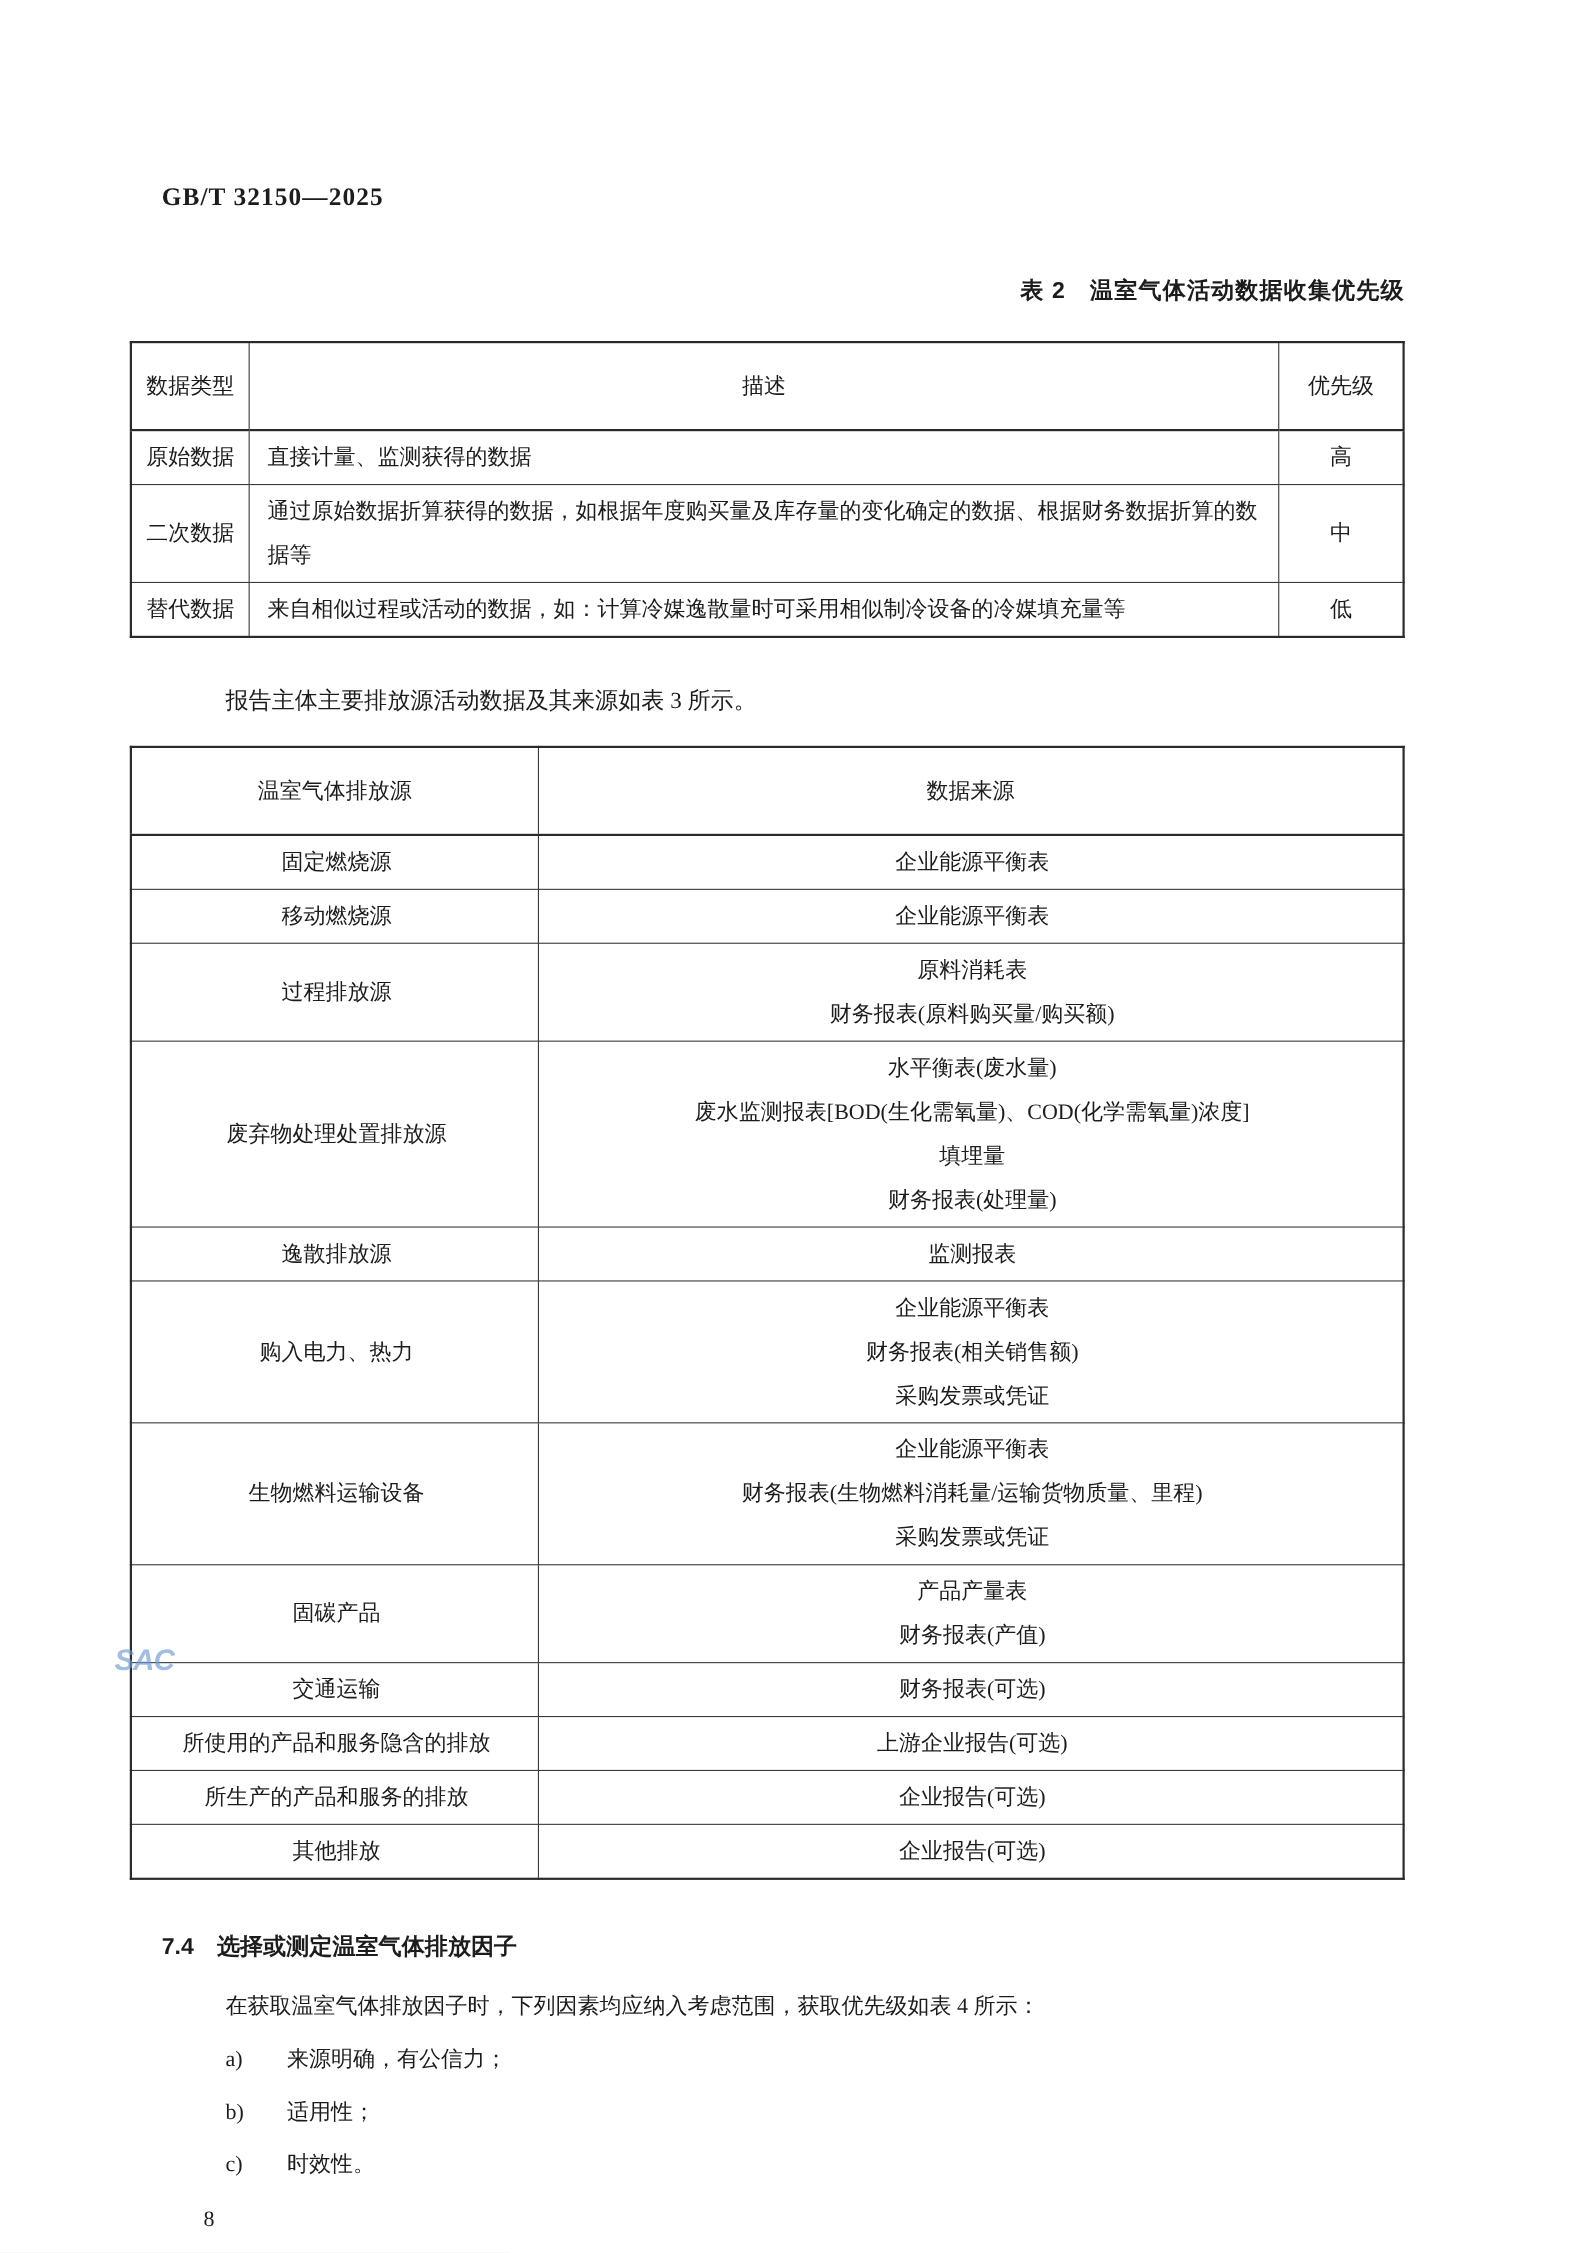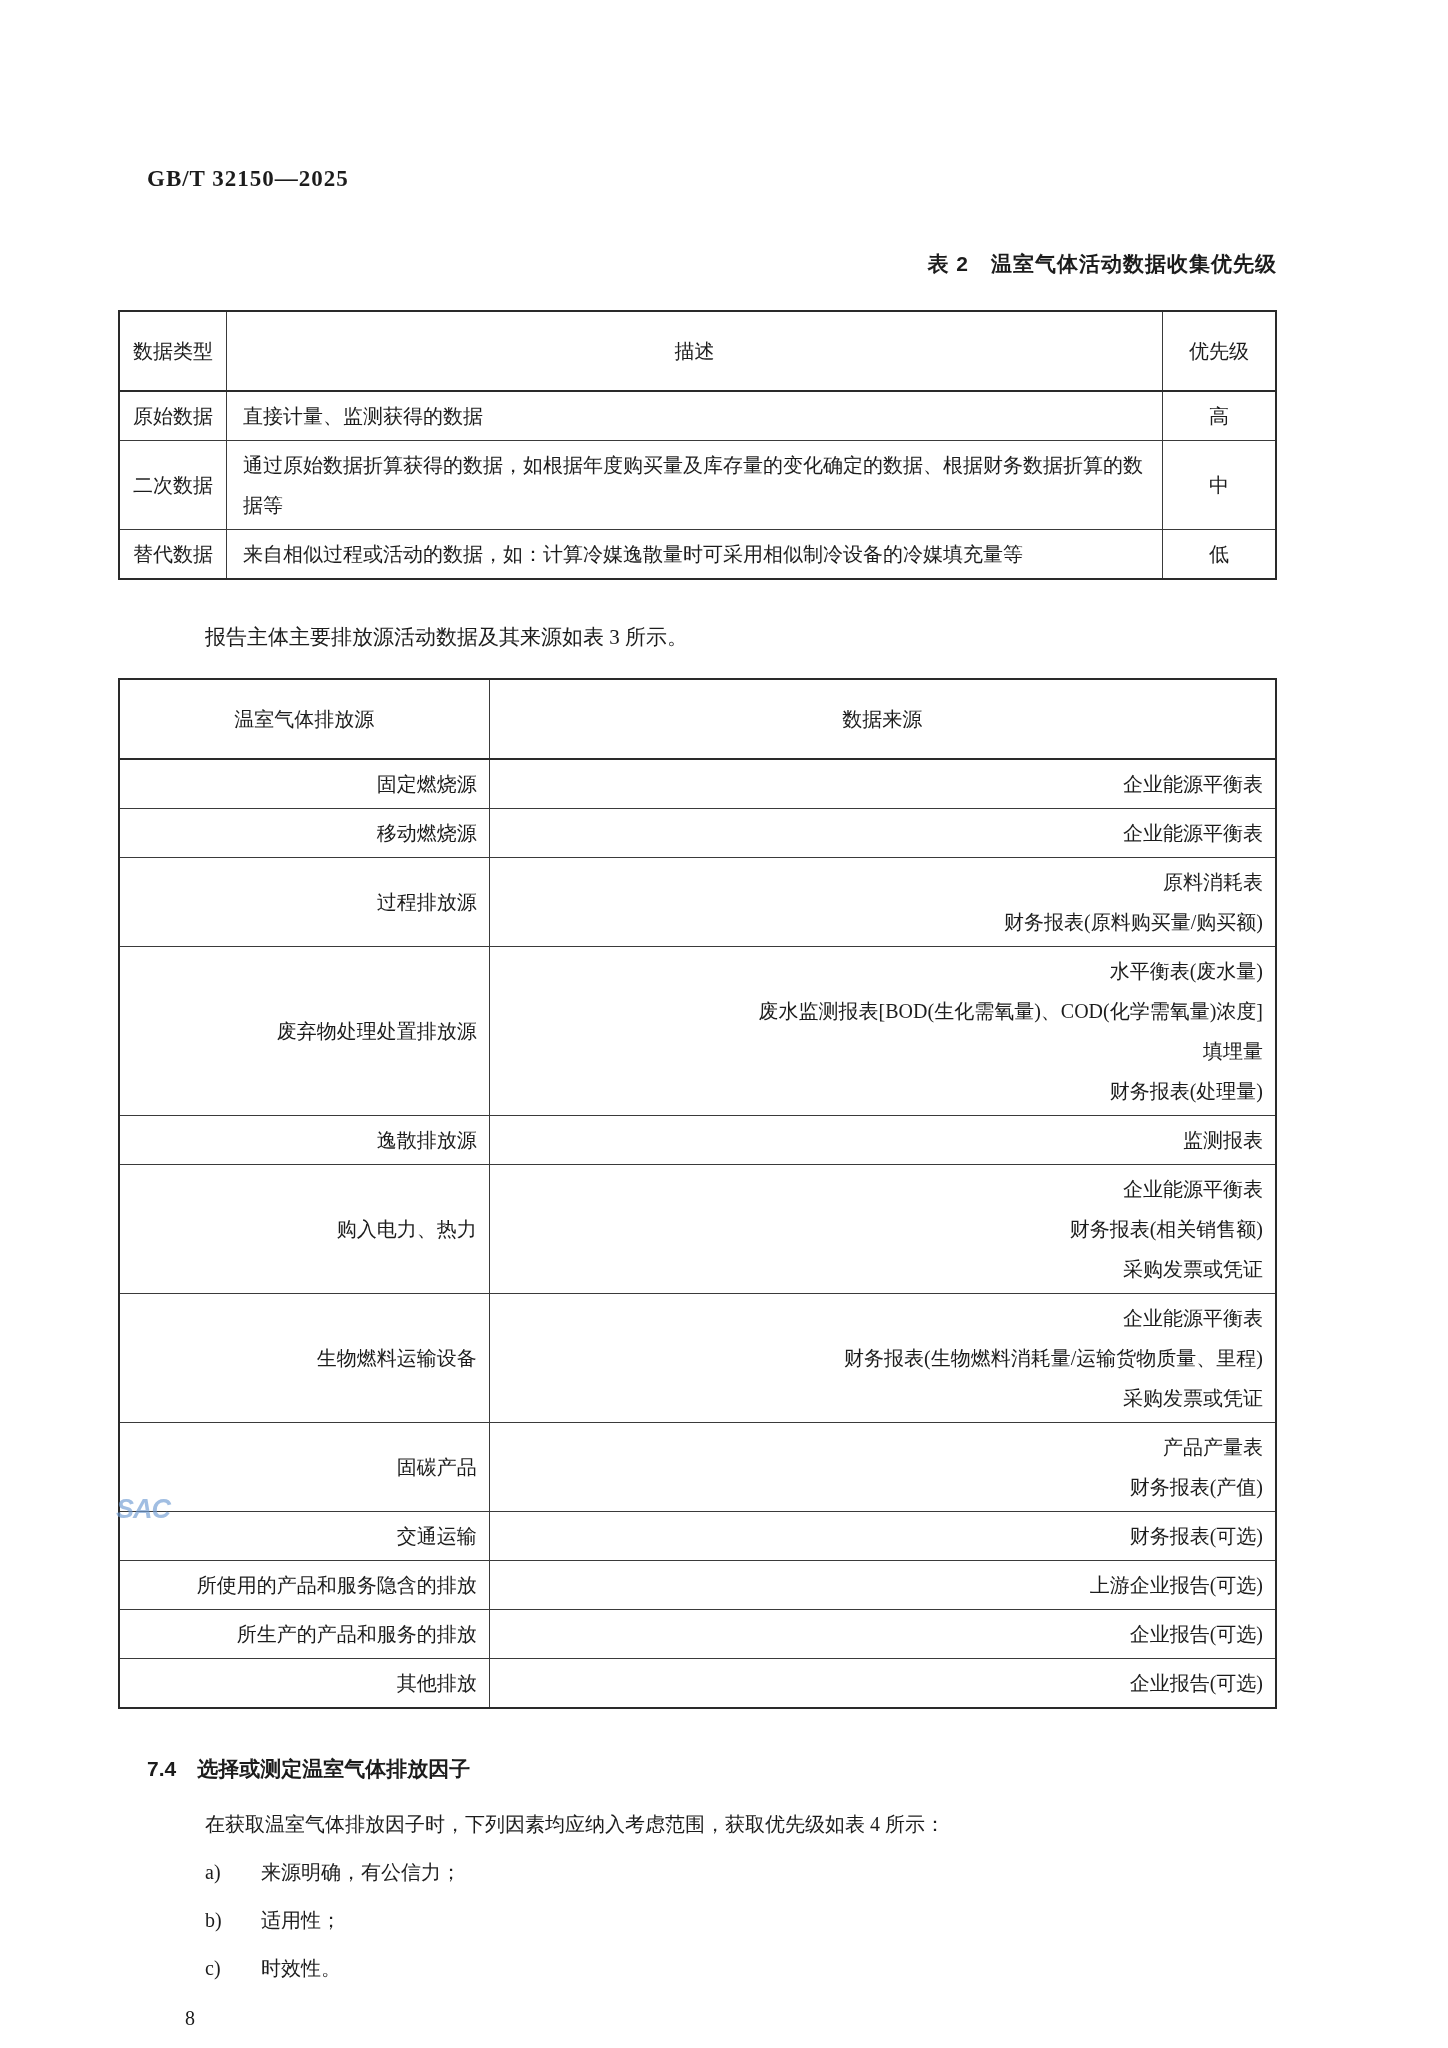--- a/index.html
+++ b/index.html
@@ -46,21 +46,21 @@
   }
   table{border:2px solid #2a2a2a;}
   thead th{
     border-bottom:2px solid #2a2a2a;
     text-align:center;
     line-height:38px;
     padding:20px 6px;
   }
   .line{line-height:40px;}
   .cell-center{text-align:center;border-radius:12px;}
-  .cell-left{text-align:right;padding-left:15px;}
+  .cell-left{text-align:center;padding-left:15px;}
   .desc-cell{padding-left:16px;padding-right:8px;}
   .para{
     margin:42px 0 0 29px;
     font-size:21px;
     line-height:30px;
     text-indent:58px;
   }
   .section-heading{
     margin:46px 0 0 29px;
     font-family:"Liberation Sans","DejaVu Sans",sans-serif;
@@ -80,21 +80,21 @@
     margin-top:18px;
     display:flex;
   }
   .list-marker{width:56px;flex:0 0 56px;}
   .page-number{
     margin:24px 0 0 67px;
     font-size:20px;
   }
   .watermark{
     position:absolute;
-    left:116px;top:1494px;
+    left:104px;top:1494px;
     font-family:"Liberation Sans","DejaVu Sans",sans-serif;
     font-weight:bold;
     font-style:italic;
     font-size:27px;
     color:rgba(110,155,210,0.65);
     letter-spacing:-1px;
     z-index:3;
   }
 </style>
 </head>

